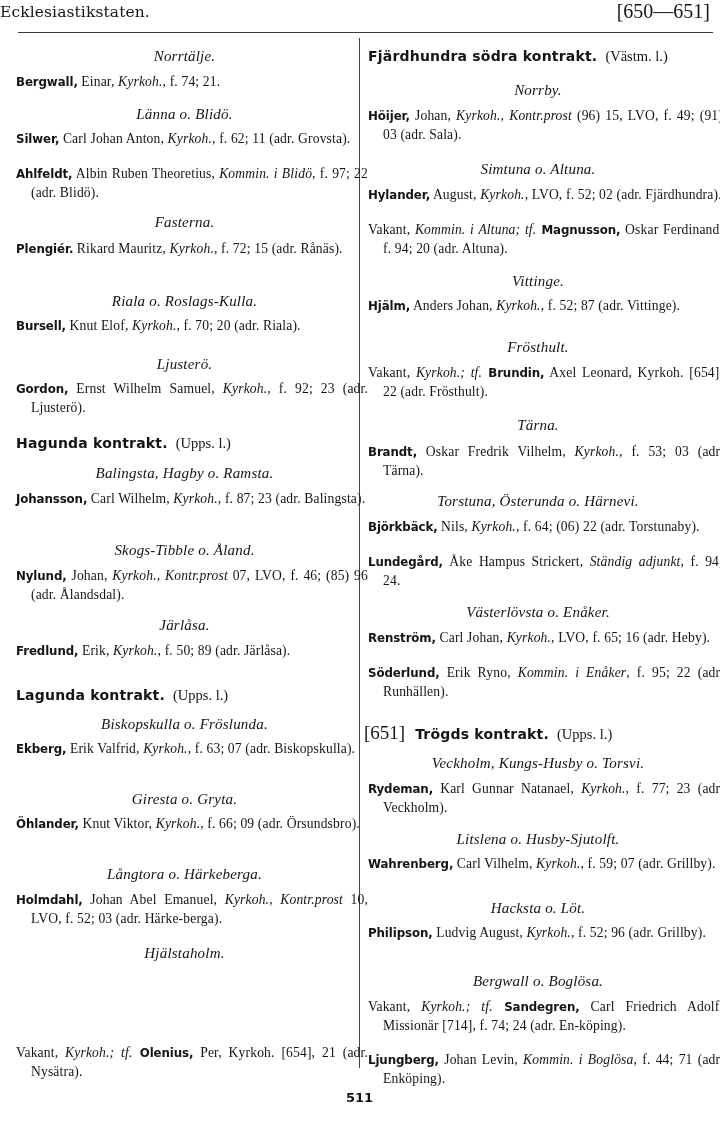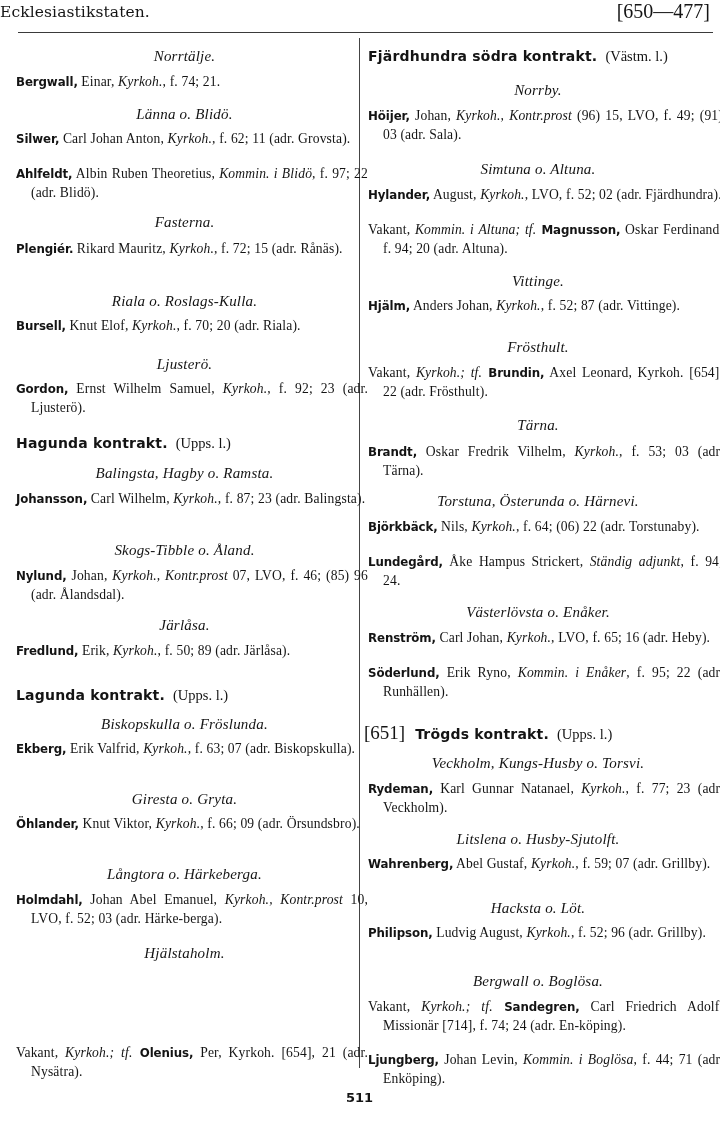--- a/index.html
+++ b/index.html
@@ -24,21 +24,21 @@
            font-family:"Liberation Serif","DejaVu Serif",serif; letter-spacing:0.15px; }
   .entry .sn { font-family:"DejaVu Sans","Liberation Sans",sans-serif; font-weight:bold; font-size:11.8px; letter-spacing:-0.1px; }
   .entry i { font-style:italic; }
   .pageno { position:absolute; top:1090px; left:346px; font-family:"DejaVu Sans",sans-serif; font-weight:bold; font-size:13px; }
 </style>
 </head>
 <body>
 
 <div class="page">
   <div class="running-title">Ecklesiastikstaten.</div>
-  <div class="page-range">[650—477]</div>
+  <div class="page-range">[650—651]</div>
   <div class="head-rule"></div>
   <div class="col-rule"></div>
 
   <div class="col left">
     <div class="blk place" style="top:40px">Norrtälje.</div>
     <div class="blk entry" style="top:65px"><span class="sn">Bergwall,</span><span> Einar, </span><i>Kyrkoh.</i><span>, f. 74; 21.</span></div>
 
     <div class="blk place" style="top:98px">Länna o. Blidö.</div>
     <div class="blk entry" style="top:122px"><span class="sn">Silwer,</span><span> Carl Johan Anton, </span><i>Kyrkoh.</i><span>, f. 62; 11 (adr. Grovsta).</span></div>
     <div class="blk entry" style="top:157px"><span class="sn">Ahlfeldt,</span><span> Albin Ruben Theoretius, </span><i>Kommin. i Blidö</i><span>, f. 97; 22 (adr. Blidö).</span></div>
@@ -101,21 +101,21 @@
 
     <div class="blk place" style="top:596px">Västerlövsta o. Enåker.</div>
     <div class="blk entry" style="top:621px"><span class="sn">Renström,</span><span> Carl Johan, </span><i>Kyrkoh.</i><span>, LVO, f. 65; 16 (adr. Heby).</span></div>
     <div class="blk entry" style="top:656px"><span class="sn">Söderlund,</span><span> Erik Ryno, </span><i>Kommin. i Enåker</i><span>, f. 95; 22 (adr. Runhällen).</span></div>
 
     <div class="blk contract leftalign" style="top:714px; left:-4px"><span class="bracket">[651]</span><span class="cname">Trögds kontrakt.</span><span class="region">(Upps. l.)</span></div>
     <div class="blk place" style="top:747px">Veckholm, Kungs-Husby o. Torsvi.</div>
     <div class="blk entry" style="top:772px"><span class="sn">Rydeman,</span><span> Karl Gunnar Natanael, </span><i>Kyrkoh.</i><span>, f. 77; 23 (adr. Veckholm).</span></div>
 
     <div class="blk place" style="top:823px">Litslena o. Husby-Sjutolft.</div>
-    <div class="blk entry" style="top:847px"><span class="sn">Wahrenberg,</span><span> Abel Gustaf, </span><i>Kyrkoh.</i><span>, f. 59; 07 (adr. Grillby).</span></div>
+    <div class="blk entry" style="top:847px"><span class="sn">Wahrenberg,</span><span> Carl Vilhelm, </span><i>Kyrkoh.</i><span>, f. 59; 07 (adr. Grillby).</span></div>
 
     <div class="blk place" style="top:892px">Hacksta o. Löt.</div>
     <div class="blk entry" style="top:916px"><span class="sn">Philipson,</span><span> Ludvig August, </span><i>Kyrkoh.</i><span>, f. 52; 96 (adr. Grillby).</span></div>
 
     <div class="blk place" style="top:965px">Bergwall o. Boglösa.</div>
     <div class="blk entry" style="top:990px"><span>Vakant, </span><i>Kyrkoh.; tf.</i><span class="sn"> Sandegren,</span><span> Carl Friedrich Adolf, Missionär [714], f. 74; 24 (adr. En-köping).</span></div>
     <div class="blk entry" style="top:1043px"><span class="sn">Ljungberg,</span><span> Johan Levin, </span><i>Kommin. i Boglösa</i><span>, f. 44; 71 (adr. Enköping).</span></div>
   </div>
 
   <div class="pageno">511</div>

